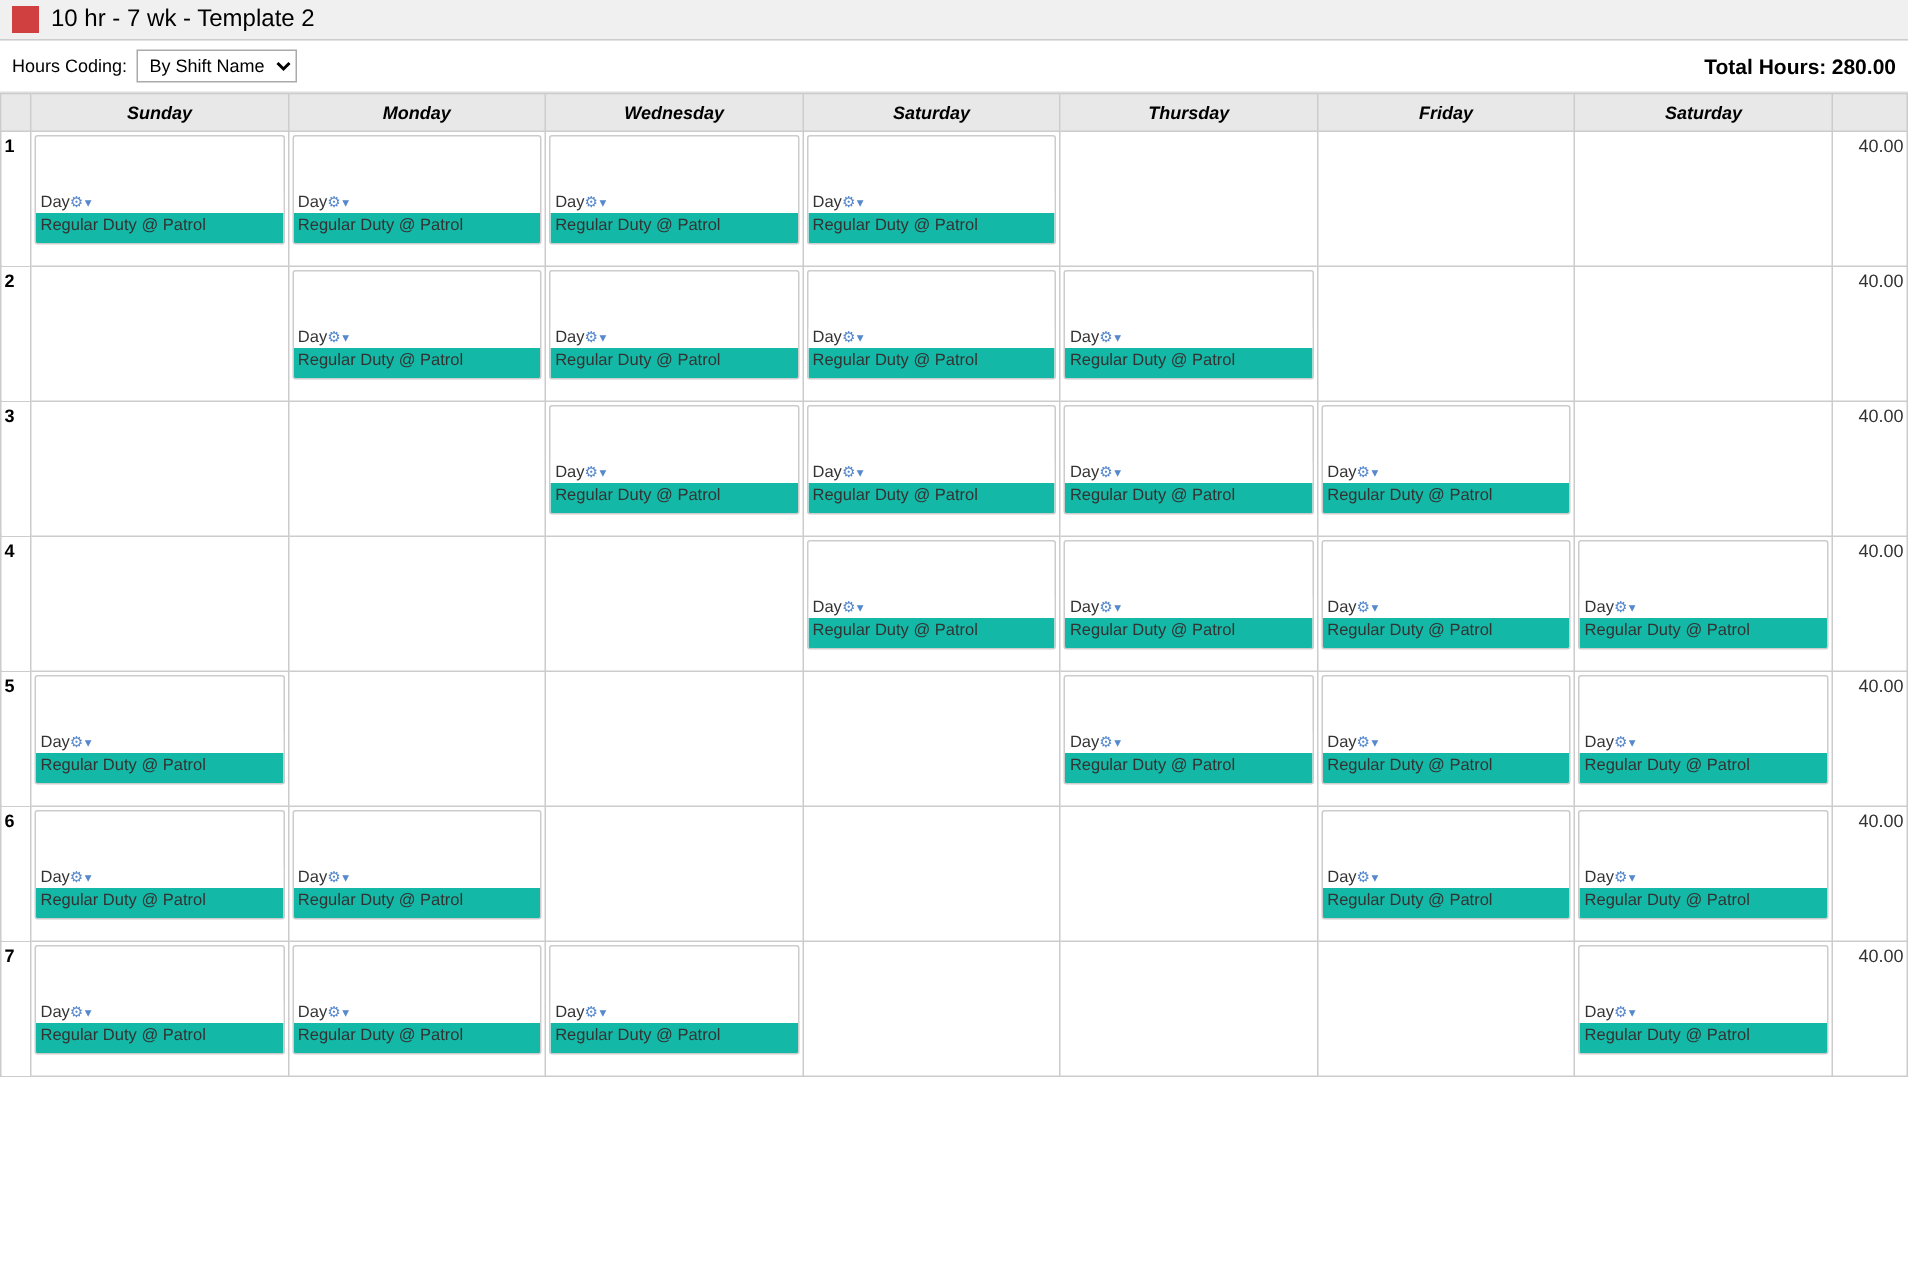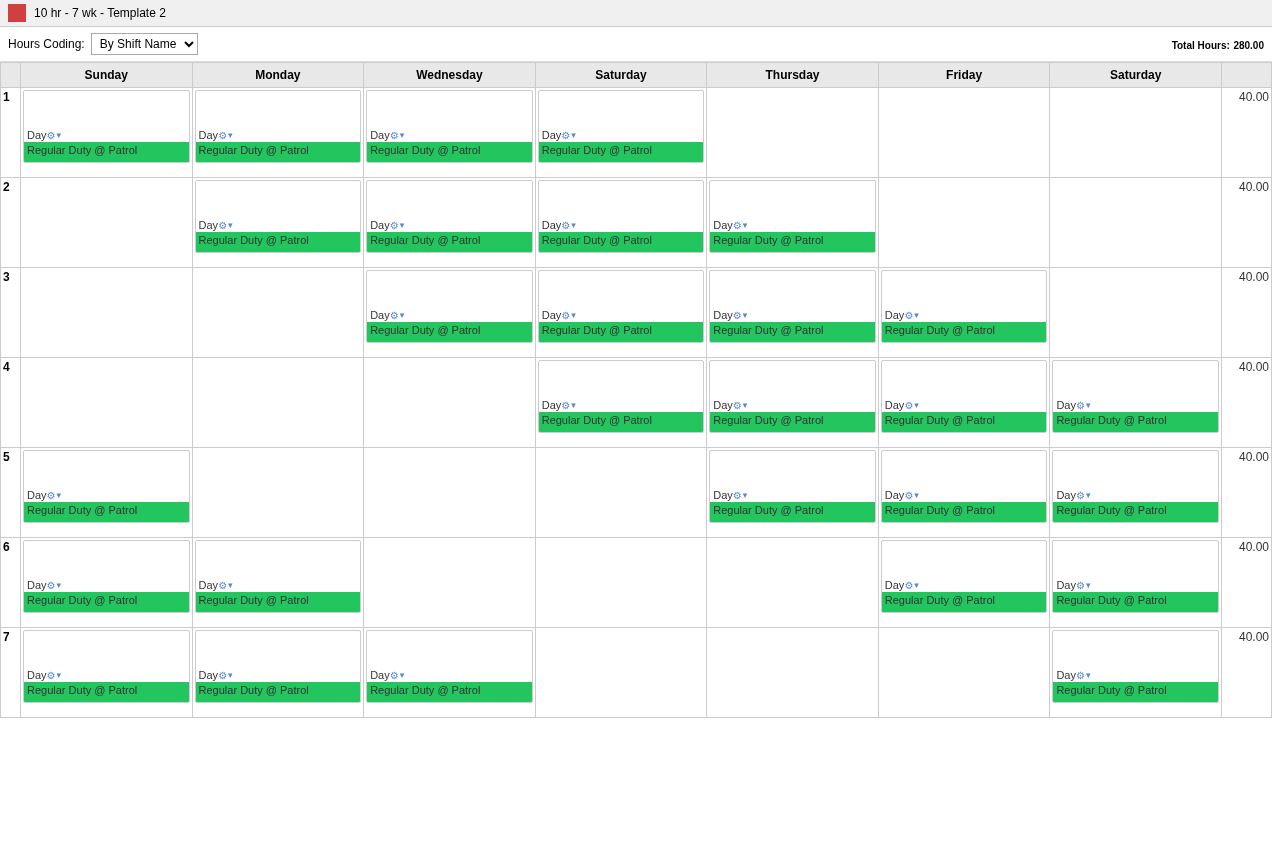--- a/index.html
+++ b/index.html
@@ -11,57 +11,58 @@
       padding: 4px 8px;
       display: flex;
       align-items: center;
       gap: 8px;
     }
     #titlebar .icon-box {
       width: 18px; height: 18px;
       background: #d04040;
       display: inline-block;
     }
-    #titlebar .title { font-size: 12px; }
+    #titlebar .title { font-size: 16px; }
 
     #toolbar {
       padding: 6px 8px;
       display: flex;
       align-items: center;
       justify-content: space-between;
       border-bottom: 1px solid #ddd;
     }
     #toolbar .left { display: flex; align-items: center; gap: 6px; }
     #toolbar select {
       padding: 2px 4px;
       border: 1px solid #aaa;
       font-size: 12px;
       background: #fff;
     }
     #toolbar .total-hours { font-size: 13px; }
-    #toolbar .total-hours span { font-weight: bold; font-size: 10px; text-align: center; }
+    #toolbar .total-hours span { font-weight: bold; font-size: 14px; text-align: center; }
 
     #calendar-wrapper {
       overflow: auto;
       height: calc(100vh - 58px);
     }
 
     table.calendar {
       width: 100%;
       border-collapse: collapse;
       table-layout: fixed;
     }
 
     table.calendar thead th {
       background: #e8e8e8;
       border: 1px solid #ccc;
       padding: 5px 0;
       text-align: center;
       font-weight: bold;
       font-size: 12px;
+      font-style: italic;
     }
 
     
     .week-row td {
       border: 1px solid #ccc;
       vertical-align: top;
       padding: 2px;
       min-height: 90px;
       height: 90px;
       position: relative;
@@ -108,21 +109,21 @@
       margin-top: 37px;
     }
     .shift-name { font-size: 11px; color: #333; }
     .shift-gear {
       display: flex;
       align-items: center;
       gap: 1px;
       cursor: pointer;
     }
     .shift-body {
-      background: #22c55e;
+      background: #14b8a6;
       padding: 2px 3px;
       font-size: 11px;
       color: #333;
       min-height: 20px;
     }
   </style>
 </head>
 <body>
 
 <div id="titlebar">

